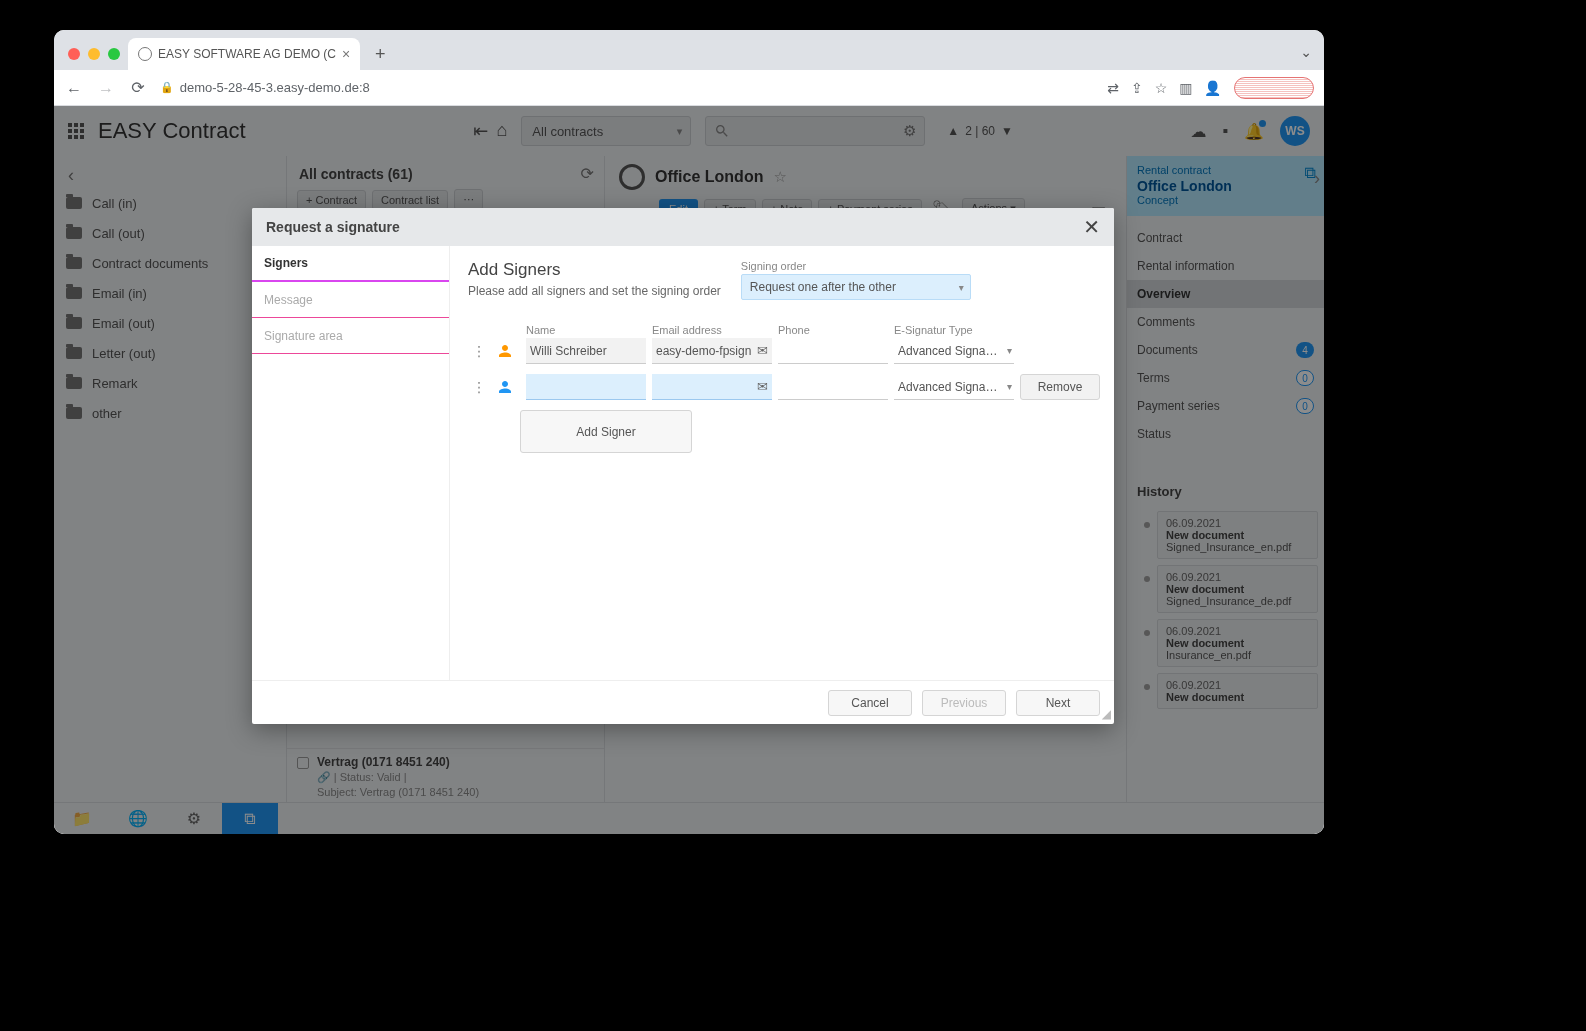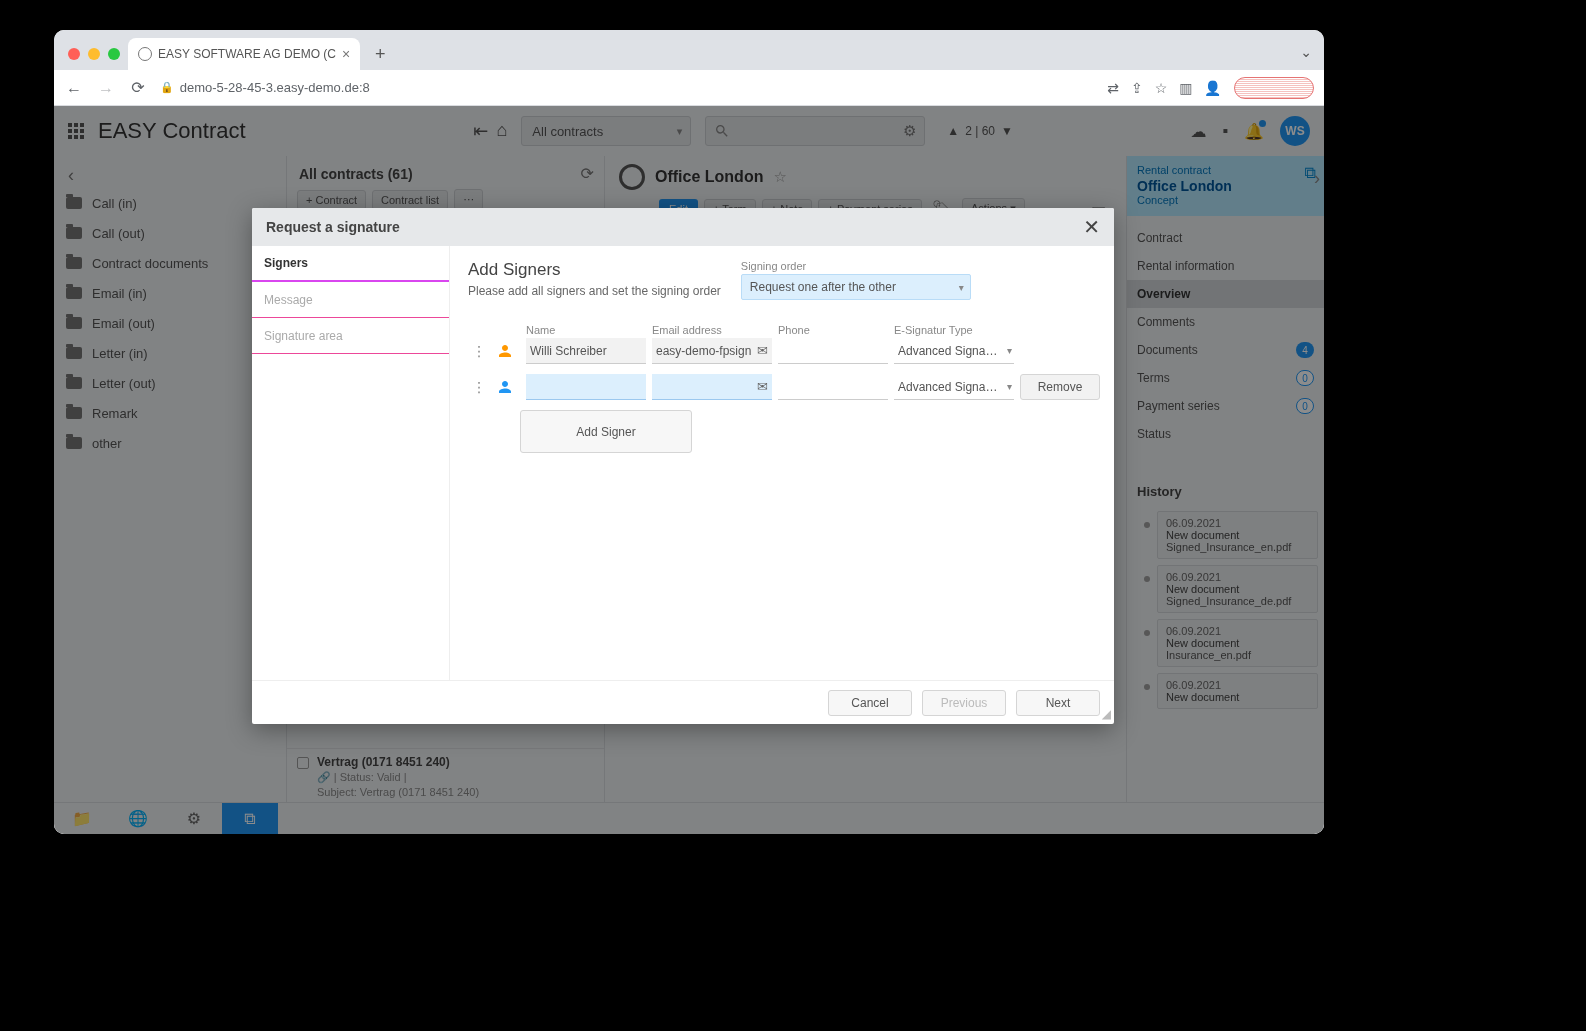--- a/index.html
+++ b/index.html
@@ -67,21 +67,21 @@
   .rc-nav{display:flex;flex-direction:column;margin-top:8px;}
   .rc-item{height:28px;display:flex;align-items:center;padding:0 10px;font-size:12px;color:#555;justify-content:space-between;}
   .rc-item.active{background:#cfd4d8;font-weight:600;color:#333;}
   .rc-badge{background:#2196f3;color:#fff;border-radius:9px;min-width:18px;height:16px;font-size:10px;display:flex;align-items:center;justify-content:center;padding:0 4px;}
   .rc-badge.outline{background:#fff;color:#2196f3;border:1.5px solid #2196f3;}
   .rc-hist{margin-top:30px;padding:0 6px;}
   .rc-hist h4{font-size:13px;color:#444;padding:6px 4px;font-weight:600;}
   .hcard{background:#e6e9eb;border:1px solid #d0d4d7;border-radius:2px;padding:5px 8px;margin:6px 0 6px 24px;font-size:11px;color:#555;position:relative;}
   .hcard::before{content:"";position:absolute;left:-14px;top:10px;width:6px;height:6px;background:#9e9e9e;border-radius:50%;}
   .hcard .hd{color:#666;}
-  .hcard .ht{font-weight:400;color:#444;}
+  .hcard .ht{font-weight:700;color:#444;}
   .bottombar{position:absolute;bottom:0;left:0;right:0;height:32px;background:#eceff1;border-top:1px solid #d6d9dc;display:flex;align-items:center;}
   .bottombar .bi{width:56px;height:32px;display:flex;align-items:center;justify-content:center;color:#666;}
   .bottombar .bi.active{background:#2196f3;color:#fff;}
   .navexpand{position:absolute;right:4px;top:62px;color:#888;font-size:18px;}
 
   
   .modal{position:absolute;z-index:50;left:198px;top:102px;width:862px;height:516px;background:#fff;box-shadow:0 6px 24px rgba(0,0,0,.35);display:flex;flex-direction:column;border-radius:2px;overflow:hidden;}
   .mhead{height:38px;background:#e6e8ea;display:flex;align-items:center;justify-content:space-between;padding:0 14px;color:#444;font-size:14px;font-weight:600;}
   .mhead .x{font-size:20px;color:#444;cursor:pointer;font-weight:400;}
   .mbody{flex:1;display:flex;overflow:hidden;}
@@ -218,24 +218,20 @@
         <div class="sb-item">
             <span class="fld"></span>
             <span>Email (in)</span>
           </div>
         <div class="sb-item">
             <span class="fld"></span>
             <span>Email (out)</span>
           </div>
         <div class="sb-item">
             <span class="fld"></span>
-            <span>Letter (in)</span>
-          </div>
-        <div class="sb-item">
-            <span class="fld"></span>
             <span>Letter (out)</span>
           </div>
         <div class="sb-item">
             <span class="fld"></span>
             <span>Remark</span>
           </div>
         <div class="sb-item">
             <span class="fld"></span>
             <span>other</span>
           </div>

